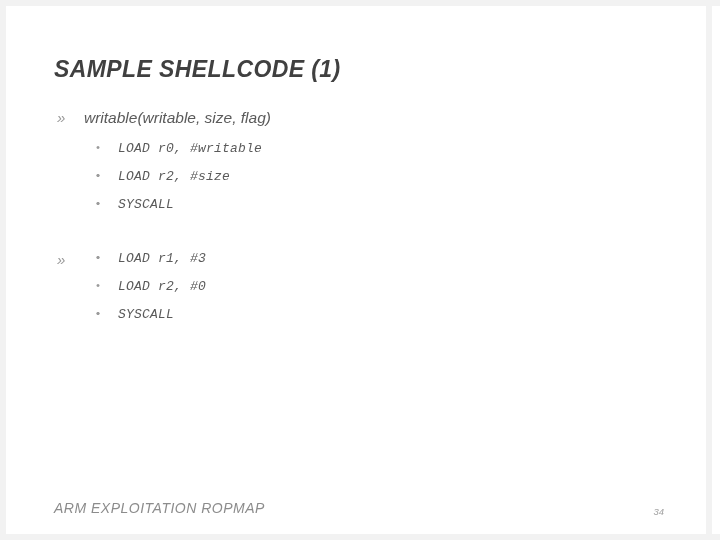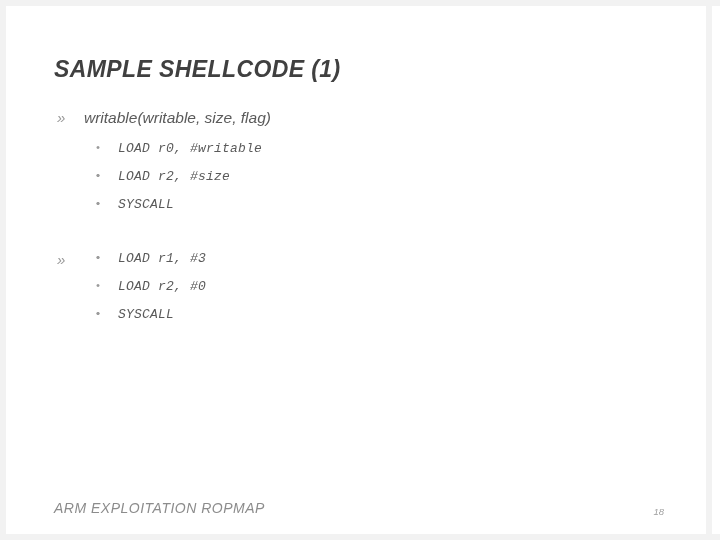--- a/index.html
+++ b/index.html
@@ -189,15 +189,15 @@
       </div>
       <div class="lvl2">
         <span class="bullet">•</span>
         <span class="code">SYSCALL</span>
       </div>
     </div>
 
   </div>
 
   <div class="footer-text">ARM EXPLOITATION ROPMAP</div>
-  <div class="page-number">18</div>
+  <div class="page-number">34</div>
 
 </div>
 
 </body></html>

